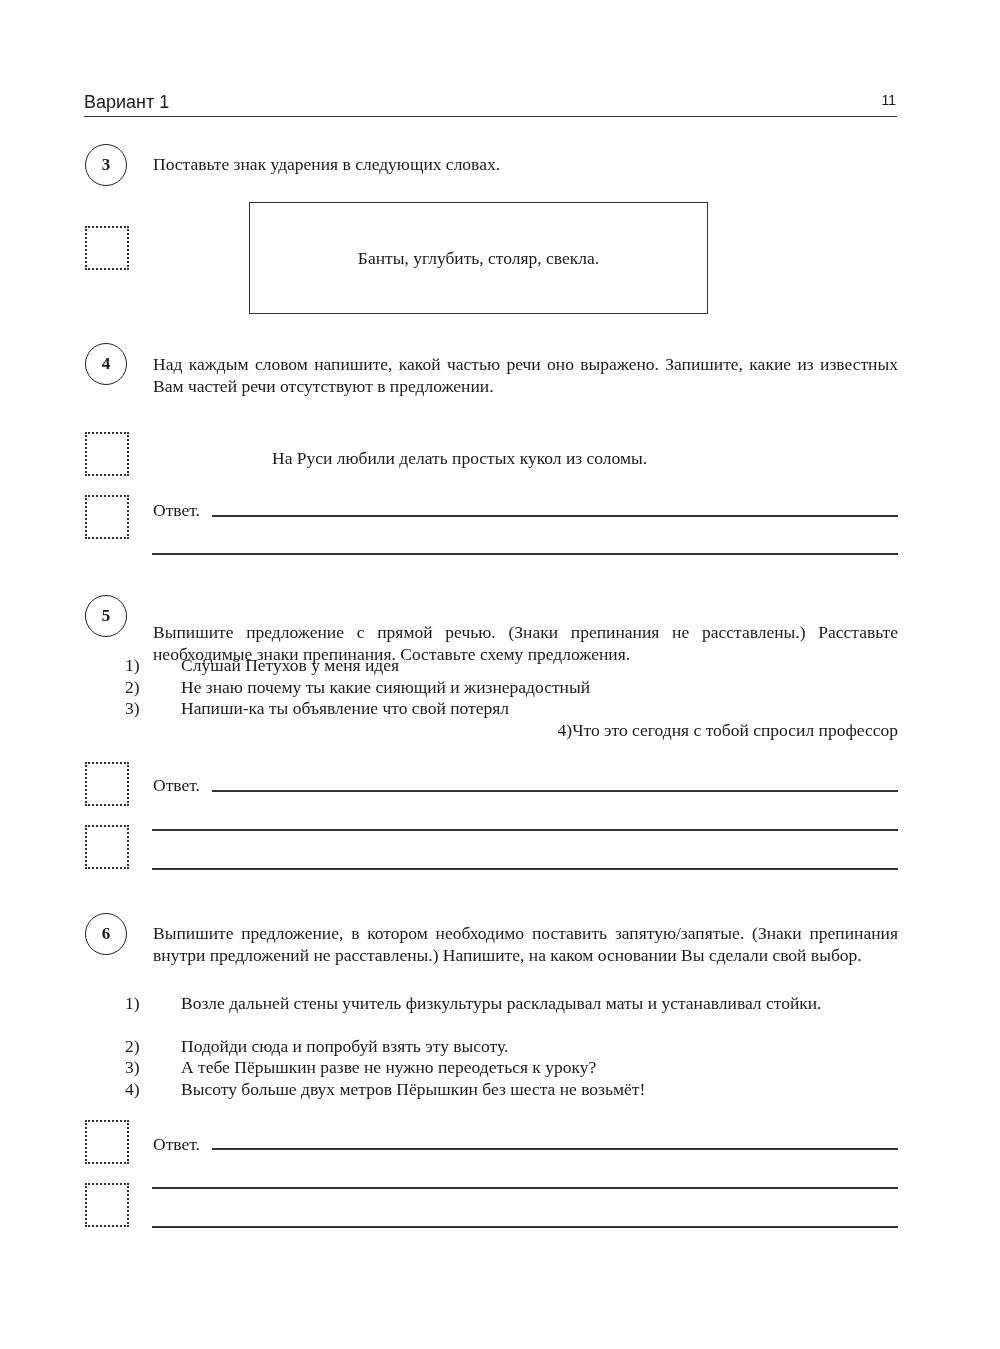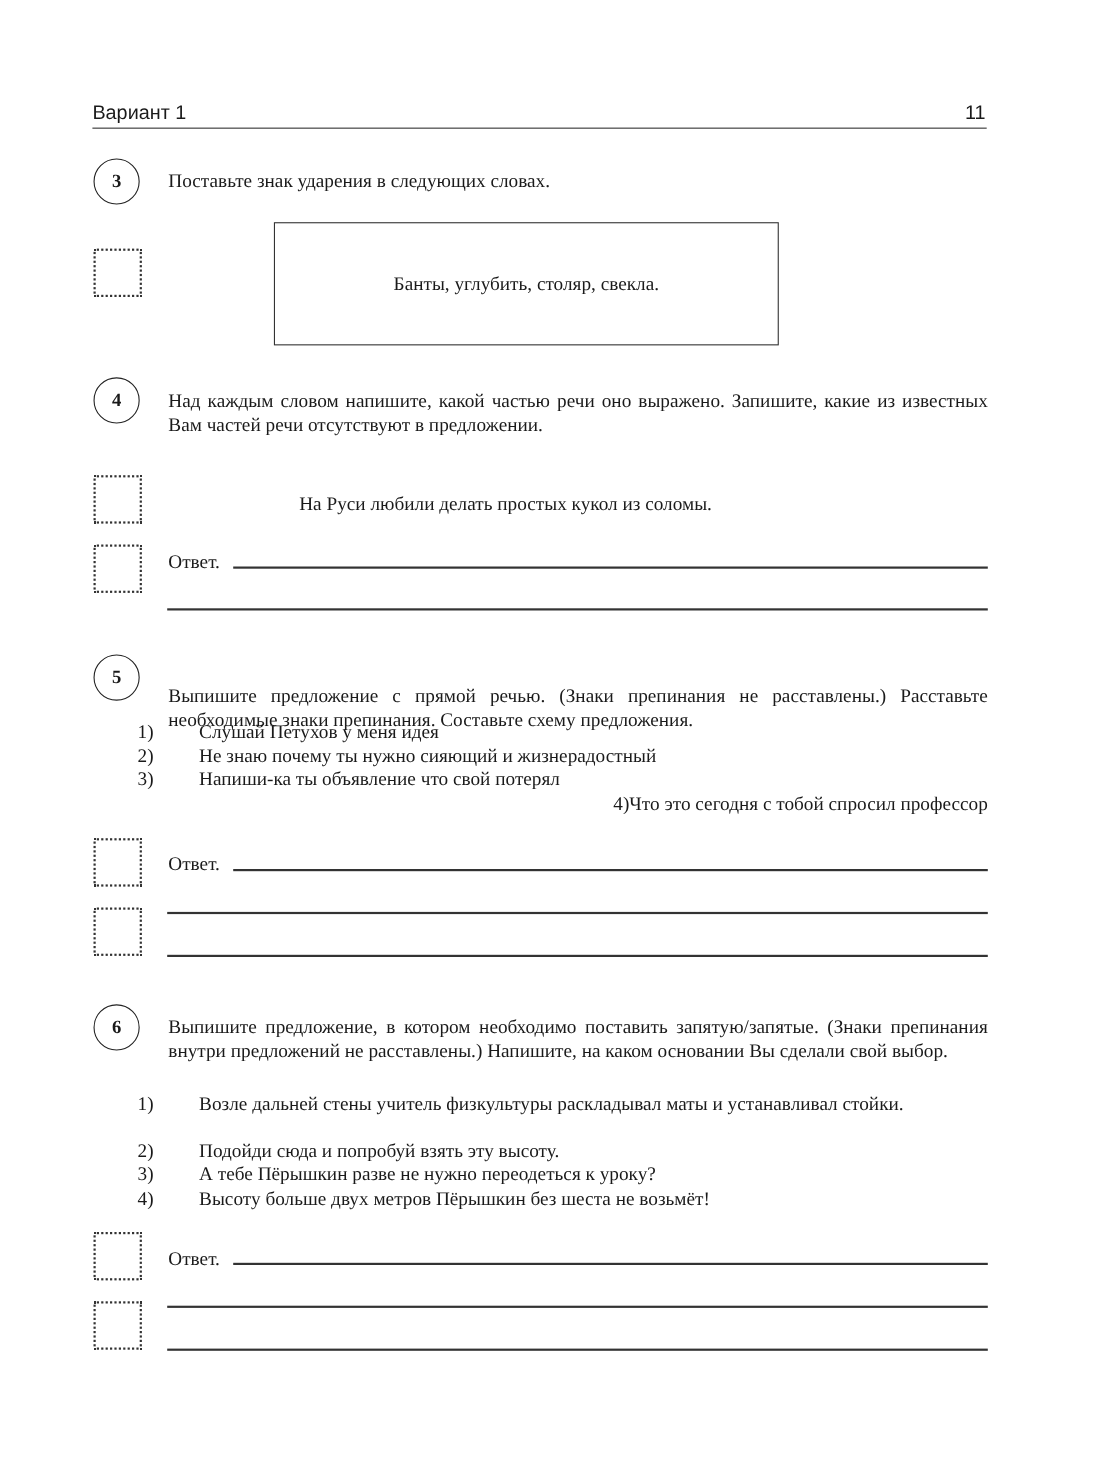--- a/index.html
+++ b/index.html
@@ -2,21 +2,21 @@
 <html><head>
 <meta charset="utf-8">
 <style>
   html, body { margin: 0; padding: 0; background: #ffffff; }
   body { width: 1000px; height: 1349px; position: relative; overflow: hidden; color: #1a1a1a; }
   .page { position: absolute; left: 0; top: 0; width: 1000px; height: 1349px; }
   .serif { font-family: "Liberation Serif", "DejaVu Serif", serif; }
   .sans { font-family: "Liberation Sans", "DejaVu Sans", sans-serif; }
 
   .header-left { position: absolute; left: 84px; top: 92px; font-size: 18px; }
-  .header-right { position: absolute; right: 104px; top: 92px; font-size: 18px; }
+  .header-right { position: absolute; right: 104px; top: 92px; font-size: 14px; }
   .header-rule { position: absolute; left: 84px; top: 116px; width: 813px; height: 1px; background: #333; }
 
   .num-circle { position: absolute; width: 42px; height: 42px; border: 1.6px solid #222; border-radius: 50%;
     display: flex; align-items: center; justify-content: center; font-weight: bold; font-size: 17px; box-sizing: border-box; }
   .score-box { position: absolute; width: 44px; height: 44px; border: 2px dotted #333; box-sizing: border-box; }
 
   .text { position: absolute; font-size: 17.5px; line-height: 21.5px; }
   .qtext { left: 153px; width: 745px; text-align: justify; }
   .list-item { position: absolute; left: 153px; font-size: 17.5px; line-height: 21.5px; width: 745px; }
   .list-item .n { display: inline-block; width: 28px; }
@@ -51,21 +51,21 @@
   <div class="answer-label serif" style="top:500px;">Ответ.</div>
   <div class="answer-line" style="left:212px; top:515px; width:686px;"></div>
   <div class="answer-line" style="left:152px; top:553px; width:746px;"></div>
 
   <div class="num-circle serif" style="left:85px; top:595px;">5</div>
   <div class="text qtext serif" style="top:622px;">Выпишите предложение с прямой речью. (Знаки препинания не расставлены.) Расставьте необходимые знаки препинания. Составьте схему предложения.</div>
   <div class="list-item serif" style="top: 655px; padding-left: 28px; text-indent: -28px; box-sizing: border-box;">
     <span class="n">1)</span><span>Слушай Петухов у меня идея</span>
   </div>
   <div class="list-item serif" style="top: 677px; padding-left: 28px; text-indent: -28px; box-sizing: border-box;">
-    <span class="n">2)</span><span>Не знаю почему ты нужно сияющий и жизнерадостный</span>
+    <span class="n">2)</span><span>Не знаю почему ты какие сияющий и жизнерадостный</span>
   </div>
   <div class="list-item serif" style="top: 698px; padding-left: 28px; text-indent: -28px; box-sizing: border-box;">
     <span class="n">3)</span><span>Напиши-ка ты объявление что свой потерял</span>
   </div>
   <div class="list-item serif" style="top: 720px; padding-left: 28px; text-indent: -28px; box-sizing: border-box; text-align: right;">
     <span class="n">4)</span><span>Что это сегодня с тобой спросил профессор</span>
   </div>
   <div class="score-box" style="left:85px; top:762px;"></div>
   <div class="answer-label serif" style="top:775px;">Ответ.</div>
   <div class="answer-line" style="left:212px; top:790px; width:686px;"></div>

